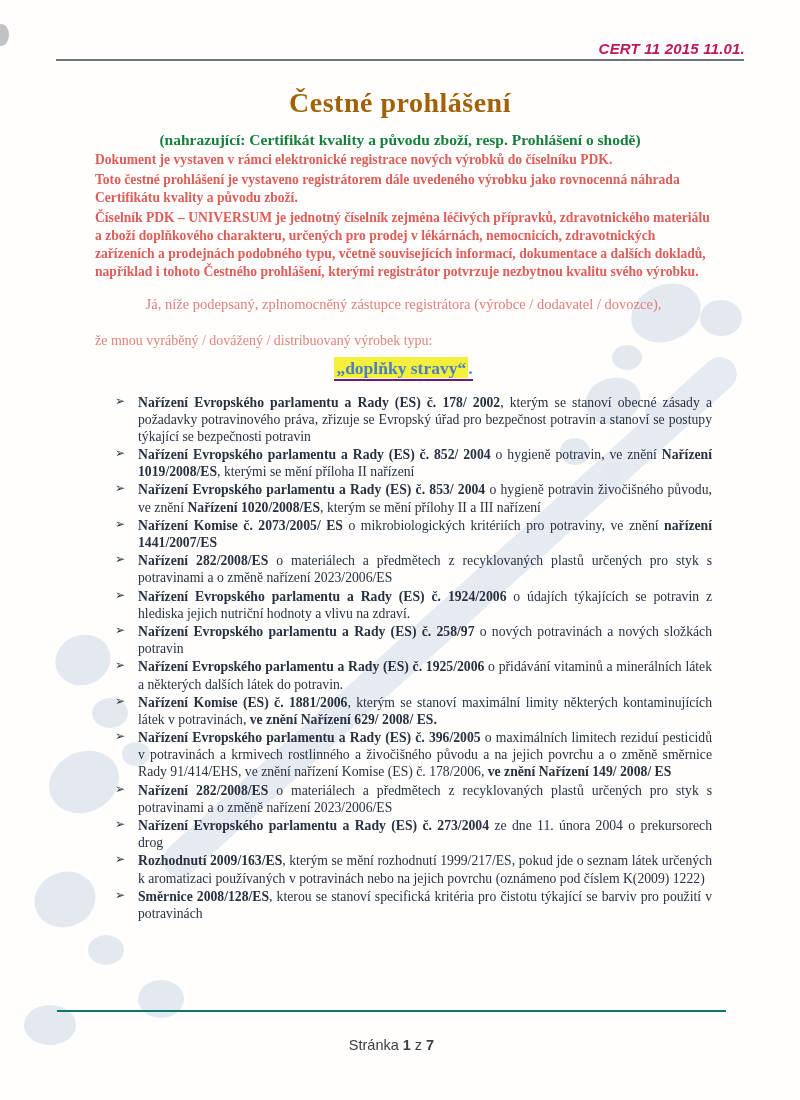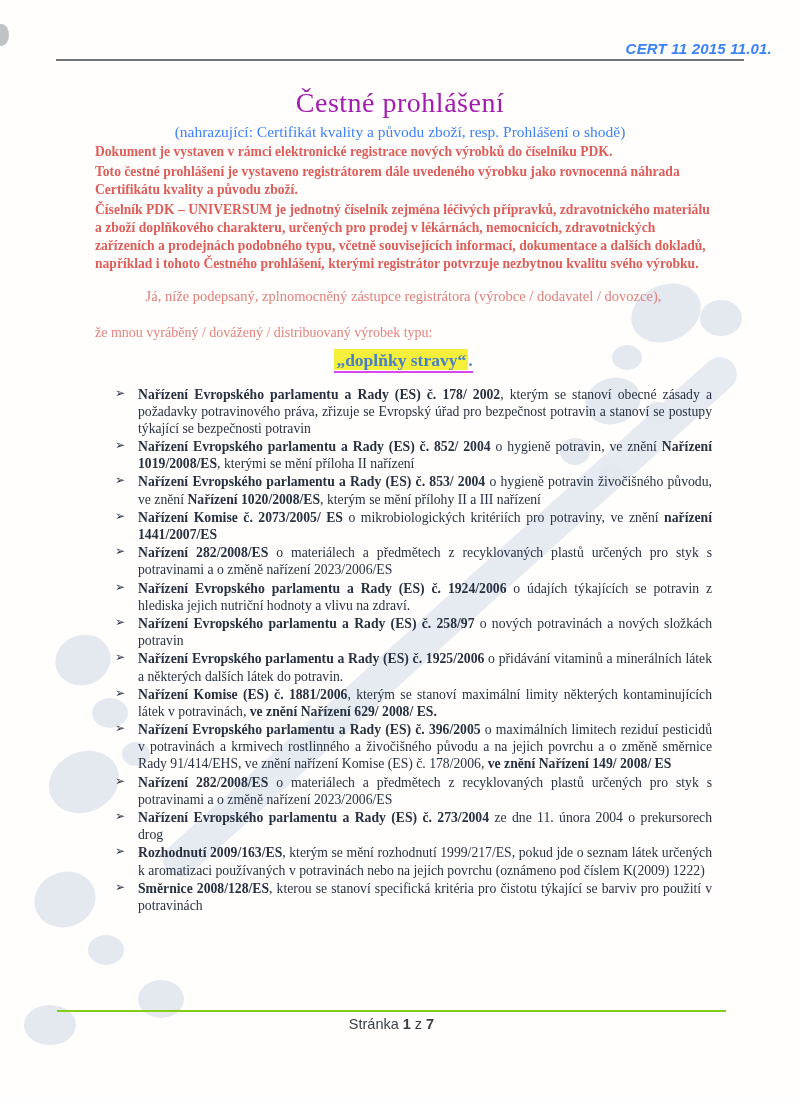--- a/index.html
+++ b/index.html
@@ -21,33 +21,33 @@
   }
   .scan-notch{
     position:absolute;left:-6px;top:24px;width:15px;height:22px;
     background:#8d9094;border-radius:50%;opacity:.55;z-index:2;
   }
 
   
   .content{position:relative;z-index:1;}
 
   .doc-ref{
-    padding:40px 28px 0 58px;text-align:right;
+    padding:40px 55px 0 58px;text-align:right;
     font-family:"Liberation Sans", sans-serif;
-    font-style:italic;font-weight:bold;font-size:15px;color:#3b82f6;
+    font-style:italic;font-weight:bold;font-size:15px;color:#be185d;
     letter-spacing:.2px;
   }
   .header-rule{margin:2px 56px 0 56px;border-bottom:2px solid #6e7378;}
 
   .title-block{margin-top:26px;text-align:center;}
   .doc-title{
-    font-size:28px;font-weight:normal;color:#a21caf;letter-spacing:.5px;margin:4px;
+    font-size:28px;font-weight:bold;color:#a16207;letter-spacing:.5px;margin:12px;
   }
   .doc-subtitle{
-    margin-top:4px;font-size:15.5px;font-weight:normal;color:#3b82f6;
+    margin-top:4px;font-size:15.5px;font-weight:bold;color:#15803d;
   }
 
   .body-col{padding:0 88px 0 95px;}
 
   .preamble-heading{
     margin-top:30px;font-size:18px;font-weight:bold;color:#de5853;
   }
   .preamble p{
     margin:2px 0 0 0;font-size:13.6px;font-weight:bold;color:#dd5d58;
     line-height:1.33;
@@ -59,46 +59,46 @@
   .decl-verb{
     margin-top:15px;text-align:center;font-size:16.5px;font-weight:bold;color:#dd4f4c;
   }
   .decl-product-line{
     margin-top:20px;font-size:14px;color:#e2837e;
   }
   .decl-product{
     margin-top:9px;text-align:center;
   }
   .decl-product .uline{
-    display:inline-block;border-bottom:2px solid #d946ef;
+    display:inline-block;border-bottom:2px solid #701a75;
     font-weight:bold;font-size:17.5px;color:#4a80c2;line-height:1.2;
   }
   .decl-product .hl{background:#f3ef3b;padding:1px 2px 0 2px;}
 
   .req-intro{margin-top:20px;font-size:14px;color:#2b3440;}
 
   ul.req-list{margin:13px 0 0 20px;padding:0;list-style:none;}
   .req-item{
     position:relative;padding-left:23px;margin:0 0 1px 0;
     font-size:13.7px;line-height:1.255;color:#273141;
     text-align:justify;
   }
   .req-item .bullet{
     position:absolute;left:0;top:0;font-size:12px;color:#2b3440;
   }
   .req-item .b{font-weight:bold;}
 
   
   .footer{
     position:absolute;left:57px;right:74px;top:1010px;z-index:1;
-    border-top:2px solid #84cc16;
+    border-top:2px solid #0f766e;
     text-align:center;
     font-family:"Liberation Sans", sans-serif;
     font-size:14.5px;color:#3b4046;
-    padding-top:4px;
+    padding-top:25px;
   }
   .footer .b{font-weight:bold;}
   .footer span{margin:0 2px;}
 </style>
 </head>
 <body>
 
 <div class="page">
 
   <div class="watermark">

